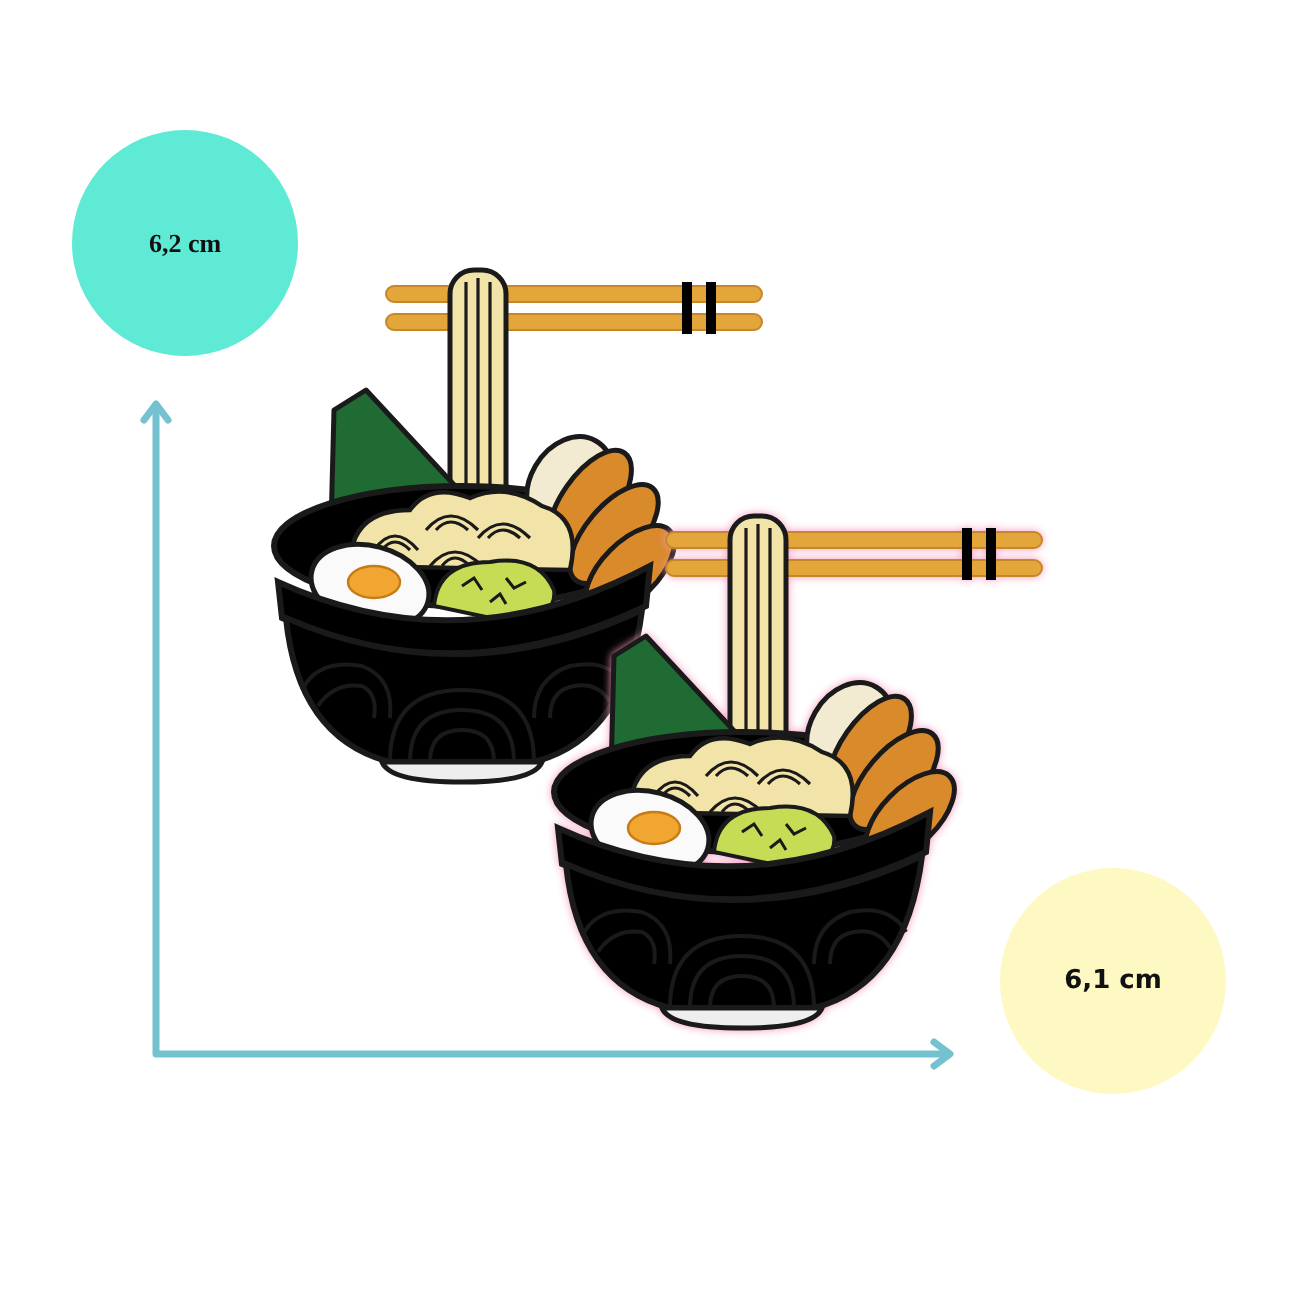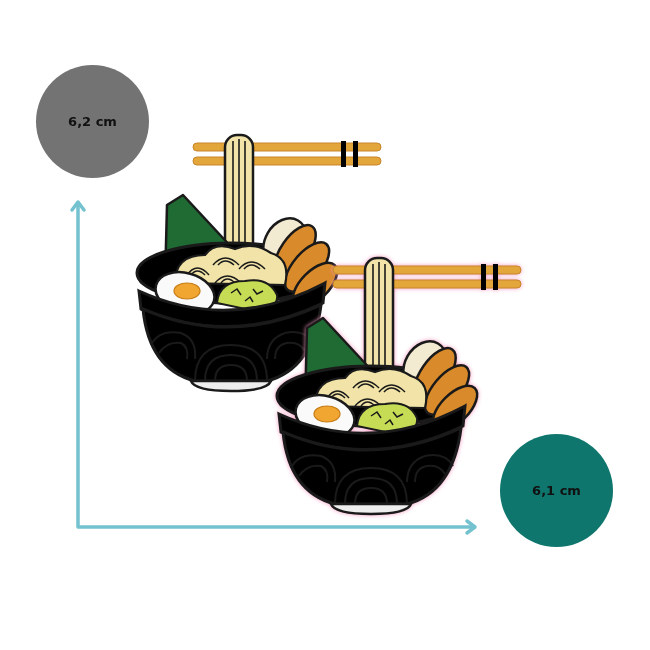--- a/index.html
+++ b/index.html
@@ -17,24 +17,24 @@
 <body>
 
 <svg class="layer" width="650" height="650" viewBox="0 0 650 650">
   <g stroke="#74c2cf" stroke-width="3.5" fill="none" stroke-linecap="round" stroke-linejoin="round">
     <path d="M78 203 L78 527 L474 527"></path>
     <path d="M72 210 L78 202 L84 210"></path>
     <path d="M467 521 L475 527 L467 533"></path>
   </g>
 </svg>
 
-<div id="circle-height" class="circle" style="background:#737373;">
+<div id="circle-height" class="circle" style="background:#5eead4;font-family:Liberation Serif, serif;">
   <span>6,2 cm</span>
 </div>
-<div id="circle-width" class="circle" style="background:#0f766e;">
+<div id="circle-width" class="circle" style="background:#fef9c3;">
   <span>6,1 cm</span>
 </div>
 
 <svg class="layer" width="650" height="650" viewBox="0 0 650 650">
   <defs>
     <g id="ramen">
 
       <rect x="58" y="10" width="188" height="8" rx="4" fill="#e3a63a" stroke="#c9852a" stroke-width="1"></rect>
       <rect x="58" y="24" width="188" height="8" rx="4" fill="#e3a63a" stroke="#c9852a" stroke-width="1"></rect>
       <rect class="band" x="206" y="8" width="5" height="26"></rect>

